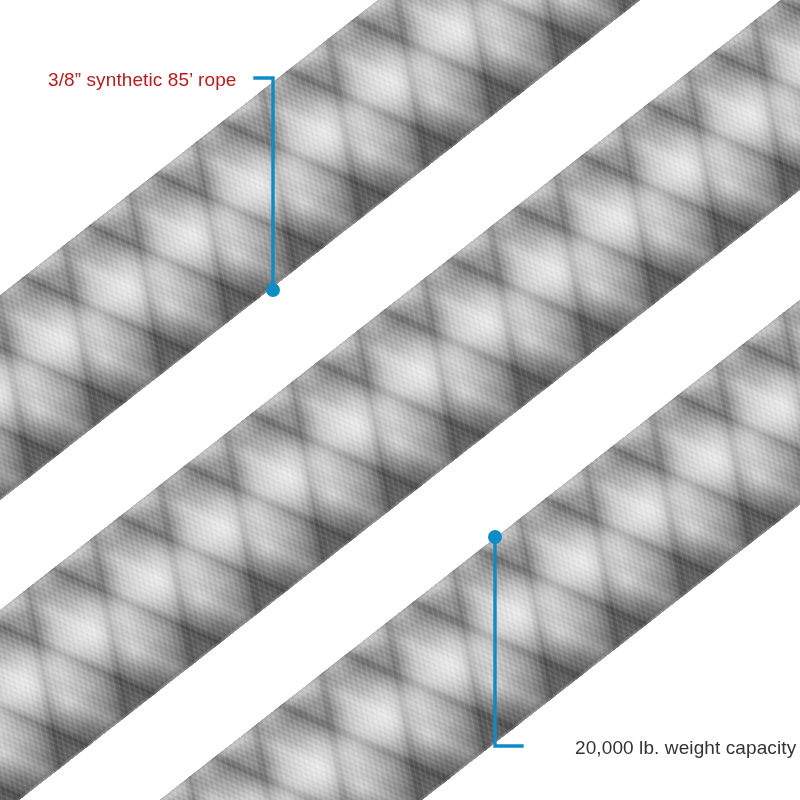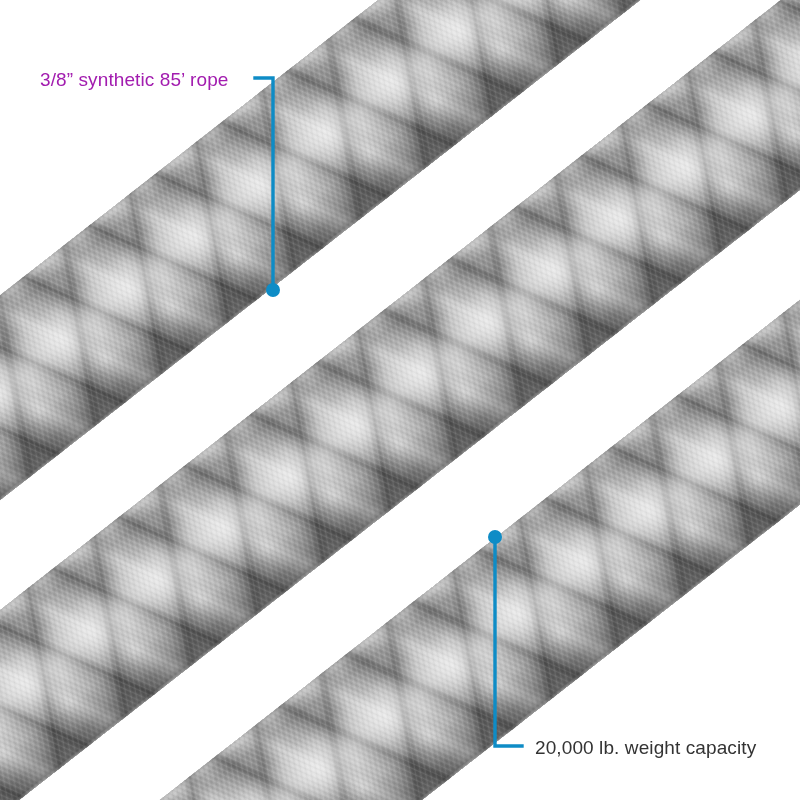--- a/index.html
+++ b/index.html
@@ -220,17 +220,17 @@
       <polyline id="leader-rope" fill="none" stroke="#0e8cc6" stroke-width="3.4" stroke-linecap="square" stroke-linejoin="miter" points="255,78 273,78 273,290"></polyline>
       <circle id="dot-rope" cx="273" cy="290" r="7" fill="#0e8cc6"></circle>
     </g>
 
     <g>
       <polyline id="leader-weight" fill="none" stroke="#0e8cc6" stroke-width="3.4" stroke-linecap="square" stroke-linejoin="miter" points="522,746 495,746 495,537"></polyline>
       <circle id="dot-weight" cx="495" cy="537" r="7" fill="#0e8cc6"></circle>
     </g>
   </svg>
 
-  <div class="callout-label" id="label-rope" style="color: #a21caf;">3/8” synthetic 85’ rope</div>
-
-  <div class="callout-label" id="label-weight" style="color: rgb(51, 51, 51);">20,000 lb. weight capacity</div>
+  <div class="callout-label" id="label-rope" style="color: #b91c1c; margin-left: 8px;">3/8” synthetic 85’ rope</div>
+
+  <div class="callout-label" id="label-weight" style="color: rgb(51, 51, 51); margin-left: 40px;">20,000 lb. weight capacity</div>
 
 </div>
 
 </body></html>

